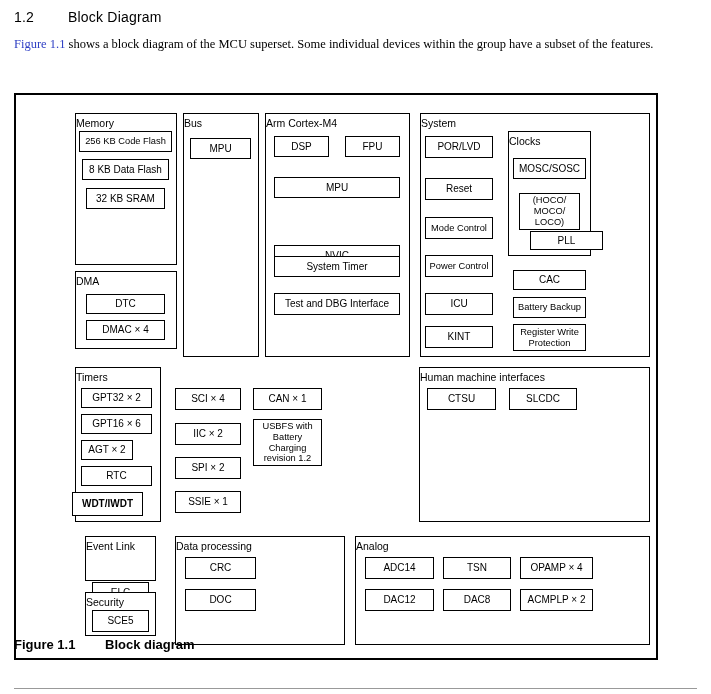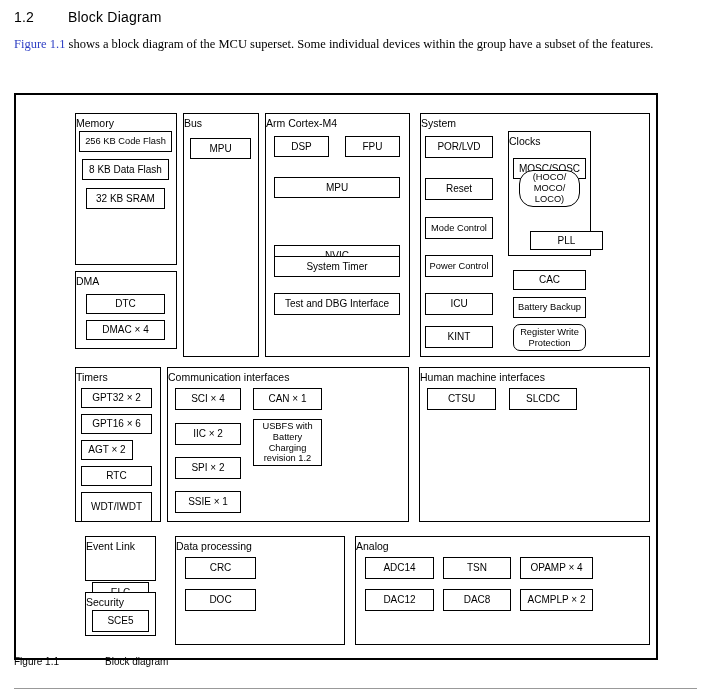--- a/index.html
+++ b/index.html
@@ -20,21 +20,21 @@
     border:2px solid #000; background:#fff;
   }
   .group { position:absolute; border:1px solid #000; background:#fff; }
   .gtitle { position:absolute; left:0; right:0; top:3px; text-align:left; font-size:10.5px; }
   .box {
     position:absolute; border:1px solid #000; background:#fff;
     display:flex; align-items:center; justify-content:center;
     text-align:center; font-size:10px; line-height:1.18; padding:1px 2px;
   }
   .tight { font-size:9.3px; padding:1px 1px; }
-  .caption { position:absolute; left:14px; top:656px; font-size:10px; font-weight:normal; }
+  .caption { position:absolute; left:14px; top:637px; font-size:13px; font-weight:bold; }
   .caption .cnum { display:inline-block; width:91px; }
   .footrule { position:absolute; left:14px; top:688px; width:683px; height:1px; background:#999; }
 </style>
 </head>
 <body>
 
 <div class="heading">
   <span class="hnum">1.2</span><span>Block Diagram</span>
 </div>
 
@@ -77,39 +77,36 @@
   <div class="box" style="left:409px; top:83px; width:68px; height:22px;">Reset</div>
   <div class="box tight" style="left:409px; top:122px; width:68px; height:22px;">Mode Control</div>
   <div class="box tight" style="left:409px; top:160px; width:68px; height:22px;">Power Control</div>
   <div class="box" style="left:409px; top:198px; width:68px; height:22px;">ICU</div>
   <div class="box" style="left:409px; top:231px; width:68px; height:22px;">KINT</div>
 
   <div class="group" style="left:492px; top:36px; width:83px; height:125px;">
     <span class="gtitle">Clocks</span>
   </div>
   <div class="box" style="left:497px; top:63px; width:73px; height:21px;">MOSC/SOSC</div>
-  <div class="box tight" style="left:503px; top:75px; width:61px; height:37px;border-radius:14px;">(HOCO/ MOCO/ LOCO)</div>
+  <div class="box tight" style="left:503px; top:98px; width:61px; height:37px;">(HOCO/ MOCO/ LOCO)</div>
   <div class="box" style="left:497px; top:136px; width:73px; height:19px;margin-left:17px;">PLL</div>
 
   <div class="box" style="left:497px; top:175px; width:73px; height:20px;">CAC</div>
   <div class="box tight" style="left:497px; top:202px; width:73px; height:21px;">Battery Backup</div>
-  <div class="box tight" style="left:497px; top:229px; width:73px; height:27px;border-radius:7px;">Register Write Protection</div>
+  <div class="box tight" style="left:497px; top:229px; width:73px; height:27px;">Register Write Protection</div>
 
   <div class="group" style="left:59px; top:272px; width:86px; height:155px;">
     <span class="gtitle">Timers</span>
   </div>
   <div class="box" style="left:65px; top:293px; width:71px; height:20px;">GPT32 × 2</div>
   <div class="box" style="left:65px; top:319px; width:71px; height:20px;">GPT16 × 6</div>
   <div class="box" style="left:65px; top:345px; width:52px; height:20px;">AGT × 2</div>
   <div class="box" style="left:65px; top:371px; width:71px; height:20px;">RTC</div>
-  <div class="box" style="left:65px; top:397px; width:71px; height:30px;">WDT/IWDT</div>
+  <div class="box" style="left:56px; top:397px; width:71px; height:24px;font-weight:bold;">WDT/IWDT</div>
 
-  <div class="group" style="left:151px; top:272px; width:242px; height:155px;">
-    <span class="gtitle">Communication interfaces</span>
-  </div>
   <div class="box" style="left:159px; top:293px; width:66px; height:22px;">SCI × 4</div>
   <div class="box" style="left:237px; top:293px; width:69px; height:22px;">CAN × 1</div>
   <div class="box" style="left:159px; top:328px; width:66px; height:22px;">IIC × 2</div>
   <div class="box tight" style="left:237px; top:324px; width:69px; height:47px;">USBFS with Battery Charging revision 1.2</div>
   <div class="box" style="left:159px; top:362px; width:66px; height:22px;">SPI × 2</div>
   <div class="box" style="left:159px; top:396px; width:66px; height:22px;">SSIE × 1</div>
 
   <div class="group" style="left:403px; top:272px; width:231px; height:155px;">
     <span class="gtitle">Human machine interfaces</span>
   </div>

